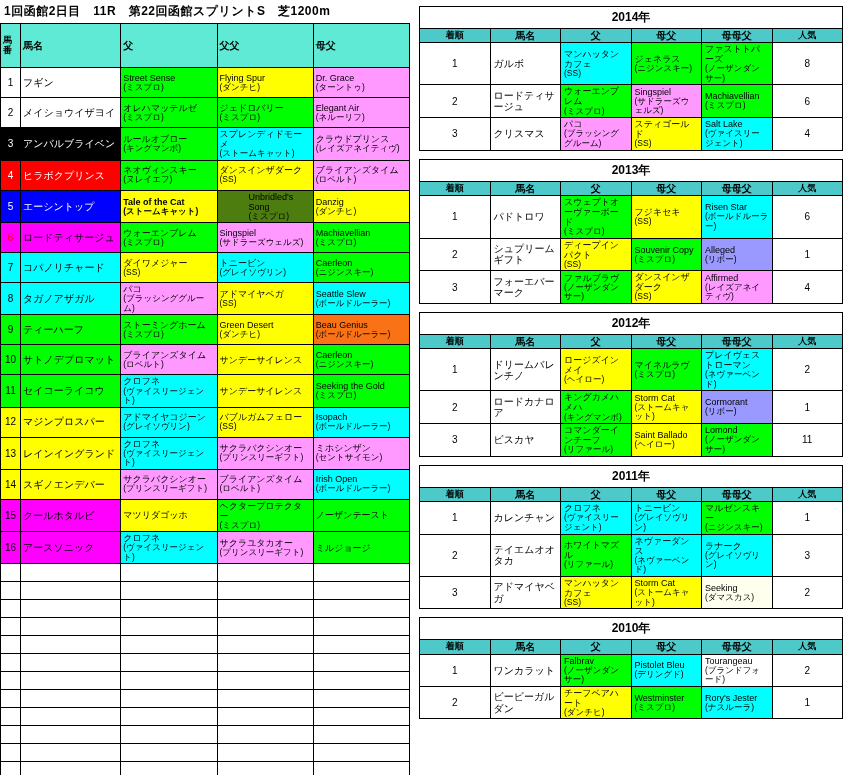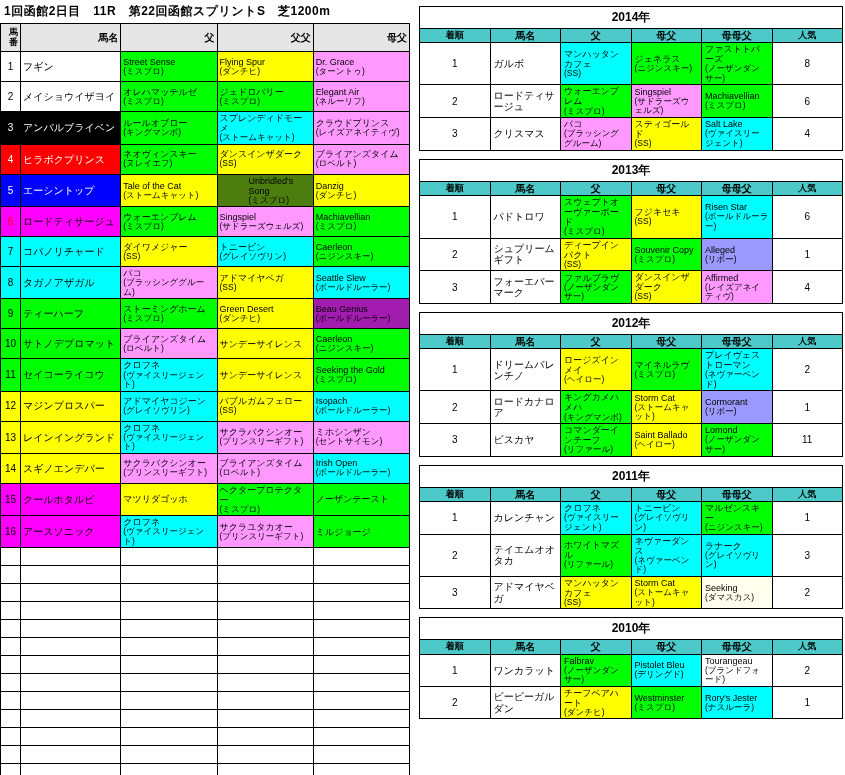--- a/index.html
+++ b/index.html
@@ -32,25 +32,25 @@
 
   .main-table { width: 410px; table-layout: fixed; }
   .main-table td, .main-table th {
     border: 1px solid #000;
     padding: 1px 2px;
     vertical-align: middle;
     overflow: hidden;
     line-height: 1.12;
   }
   .hdr {
-    background: #e5e5e5;
+    background: #5eead4;
     font-weight: bold;
-    text-align: right;
+    text-align: left;
     font-size: 10px;
-    height: 28px;
+    height: 44px;
   }
   .hdr.vert { font-size: 9px; line-height: 1.05; }
   .num-cell {
     text-align: center;
     font-size: 10px;
     width: 18px;
   }
   .nm { font-size: 10px; height: 30px; }
   .two-line { font-size: 9px; line-height: 1.25; }
   .two-line .l2 { font-size: 8.5px; }
@@ -168,21 +168,21 @@
               <div class="l2">(SS)</div>
             </td>
             <td class="two-line" style="background: rgb(255, 153, 255);">
               <div>ブライアンズタイム</div>
               <div class="l2">(ロベルト)</div>
             </td>
           </tr>
           <tr>
             <td class="num-cell" style="background: rgb(0, 0, 255); color: rgb(255, 255, 255);">5</td>
             <td class="nm" style="background: rgb(0, 0, 255); color: rgb(255, 255, 255);">エーシントップ</td>
-            <td class="two-line" style="background: rgb(255, 255, 0);">
+            <td class="two-line" style="background: rgb(255, 255, 0); font-weight: bold;">
               <div>Tale of the Cat</div>
               <div class="l2">(ストームキャット)</div>
             </td>
             <td class="two-line" style="background: #4d7c0f; padding-left: 31px;">
               <div>Unbridled's Song</div>
               <div class="l2">(ミスプロ)</div>
             </td>
             <td class="two-line" style="background: rgb(255, 255, 0);">
               <div>Danzig</div>
               <div class="l2">(ダンチヒ)</div>
@@ -240,21 +240,21 @@
             <td class="num-cell" style="background: rgb(0, 255, 0);">9</td>
             <td class="nm" style="background: rgb(0, 255, 0);">ティーハーフ</td>
             <td class="two-line" style="background: rgb(0, 255, 0);">
               <div>ストーミングホーム</div>
               <div class="l2">(ミスプロ)</div>
             </td>
             <td class="two-line" style="background: rgb(255, 255, 0);">
               <div>Green Desert</div>
               <div class="l2">(ダンチヒ)</div>
             </td>
-            <td class="two-line" style="background: #a21caf;">
+            <td class="two-line" style="background: #f97316;">
               <div>Beau Genius</div>
               <div class="l2">(ボールドルーラー)</div>
             </td>
           </tr>
           <tr>
             <td class="num-cell" style="background: rgb(0, 255, 0);">10</td>
             <td class="nm" style="background: rgb(0, 255, 0);">サトノデプロマット</td>
             <td class="two-line" style="background: rgb(255, 153, 255);">
               <div>ブライアンズタイム</div>
               <div class="l2">(ロベルト)</div>

